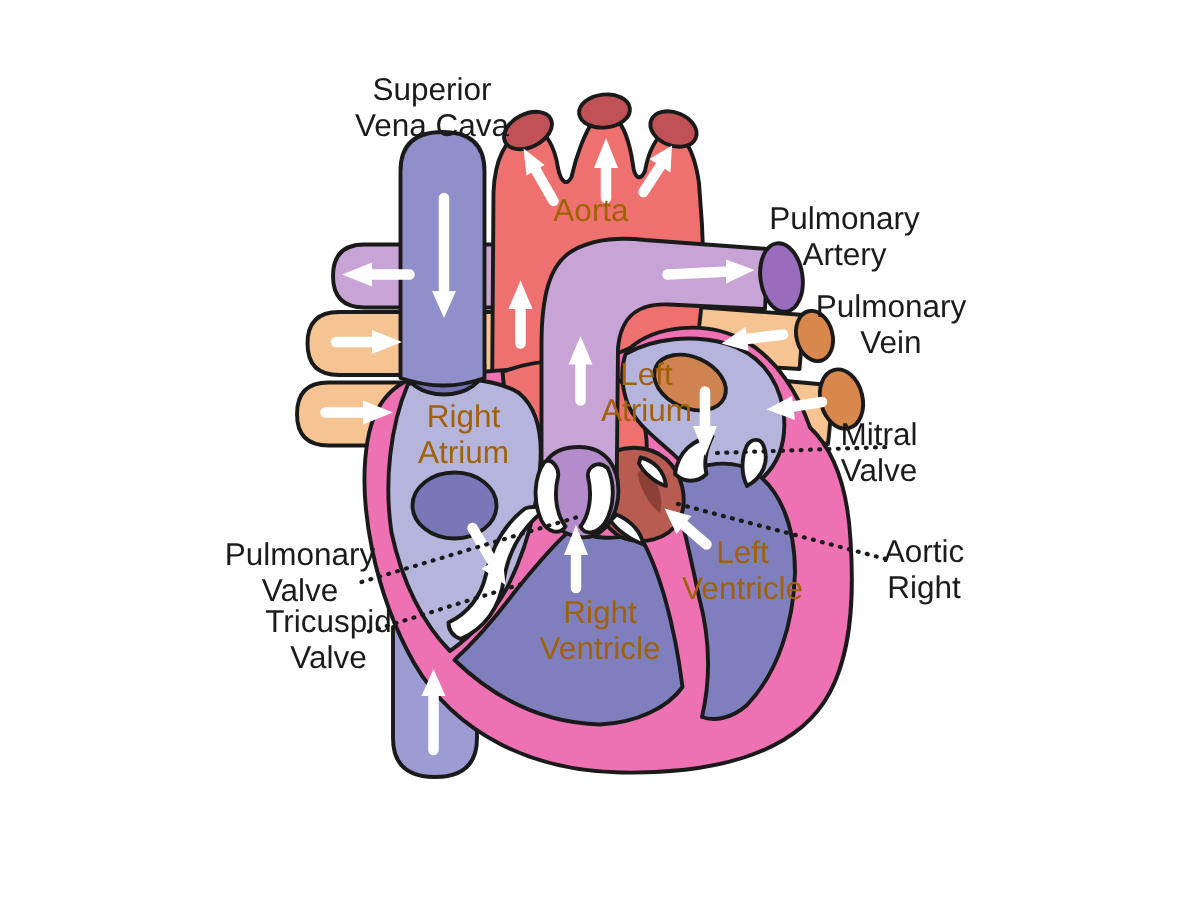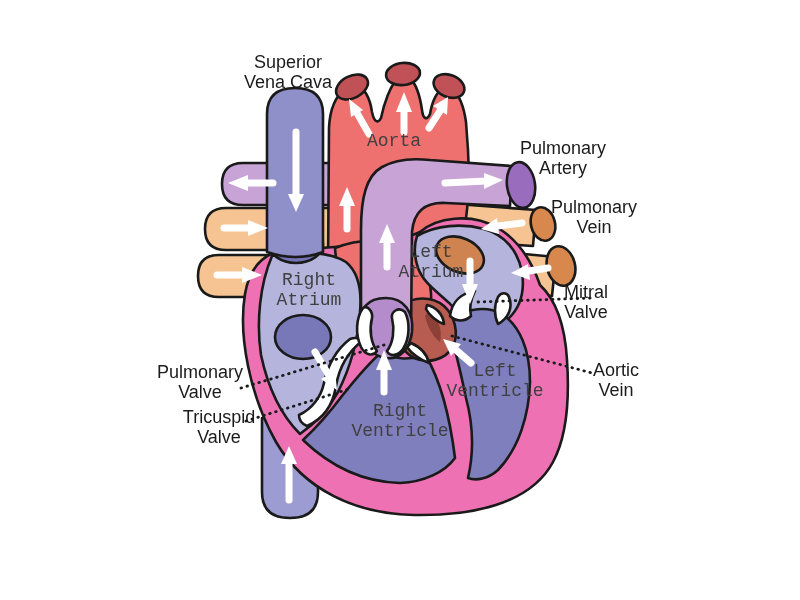--- a/index.html
+++ b/index.html
@@ -4,22 +4,22 @@
 <style>
   html,body{margin:0;padding:0;background:#ffffff;}
   .stage{position:relative;width:800px;height:600px;background:#fff;overflow:hidden;
          font-family:"Liberation Sans", sans-serif;}
   .stage svg{position:absolute;left:0;top:0;}
   .outl{stroke:#1a1a1a;stroke-width:2.6;stroke-linejoin:round;stroke-linecap:round;}
   .arrow-shaft{stroke:#ffffff;stroke-width:7;stroke-linecap:round;fill:none;}
   .arrow-head{fill:#ffffff;stroke:none;}
   .leader{stroke:#1a1a1a;stroke-width:2.8;stroke-dasharray:0.6 5.6;stroke-linecap:round;fill:none;}
   .lbl{position:absolute;transform:translate(-50%,-50%);text-align:center;
-       font-size:18px;line-height:1.12;color:#1b1b1b;white-space:pre-line;}
-  .lbl.inner{color:#404040;font-family:Liberation Mono, monospace;}
+       font-size:21px;line-height:1.12;color:#1b1b1b;white-space:pre-line;}
+  .lbl.inner{color:#a16207;}
 </style>
 </head>
 <body>
 
 <div class="stage">
 
 <svg width="800" height="600" viewBox="0 0 800 600">
 
   <path class="outl" d="M332,163 L243,163 Q222,163 222,184 Q222,205 243,205 L332,205 Z" fill="#c8a3d6"></path>
   <path class="outl" d="M332,208 L226,208 Q205,208 205,229 Q205,250 226,250 L332,250 Z" fill="#f6c492"></path>
@@ -171,21 +171,21 @@
 <div class="lbl" style="left:288px;top:72px">Superior
 Vena Cava</div>
 <div class="lbl inner" style="left:394px;top:141px">Aorta</div>
 <div class="lbl" style="left:563px;top:158px">Pulmonary
 Artery</div>
 <div class="lbl" style="left:594px;top:217px">Pulmonary
 Vein</div>
 <div class="lbl" style="left:586px;top:302px">Mitral
 Valve</div>
 <div class="lbl" style="left:616px;top:380px">Aortic
-Vein</div>
+Right</div>
 <div class="lbl inner" style="left:309px;top:290px">Right
 Atrium</div>
 <div class="lbl inner" style="left:431px;top:262px">Left
 Atrium</div>
 <div class="lbl" style="left:200px;top:382px">Pulmonary
 Valve</div>
 <div class="lbl" style="left:219px;top:427px">Tricuspid
 Valve</div>
 <div class="lbl inner" style="left:400px;top:421px">Right
 Ventricle</div>

